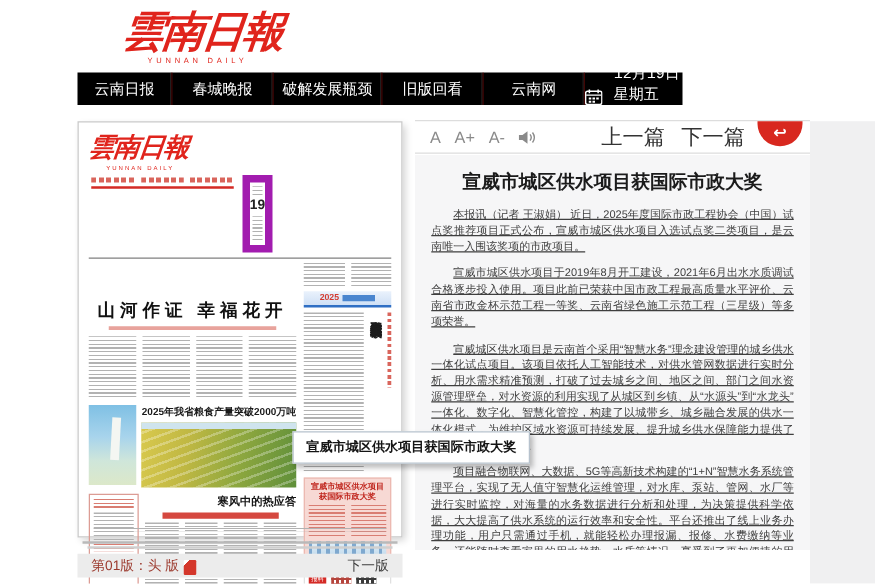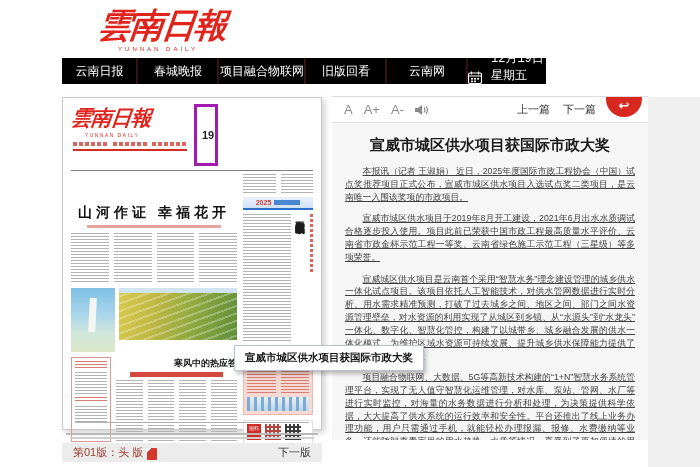--- a/index.html
+++ b/index.html
@@ -42,22 +42,22 @@
   .cols>div{flex:1;}
 
   .np-top{display:flex;gap:5px;}
   .np-mast{width:118px;}
   .np-mast-logo{font-family:"DejaVu Serif",serif;font-style:italic;font-weight:bold;
     font-size:21px;color:#e0241c;letter-spacing:-1px;transform:skewX(-6deg);white-space:nowrap;}
   .np-mast-sub{font-size:6px;color:#e0241c;letter-spacing:2px;margin:0 0 4px 14px;transform:scale(.8);transform-origin:left;}
   .np-slogan{display:flex;gap:5px;margin:3px 2px 0 2px;}
   .np-slogan i{height:4px;flex:1;background:repeating-linear-gradient(to right,#d9655c 0,#d9655c 4px,transparent 4px,transparent 6px);}
   .np-slogan-rule{height:2px;background:#d42a25;margin:3px 2px 0 2px;}
-  .np-date{width:24px;border:3px solid #a21caf;padding:3px 2px;display:flex;flex-direction:row;
-    align-items:center;gap:3px;box-sizing:border-box;height:62px;}
+  .np-date{width:24px;border:6px solid #a21caf;padding:3px 2px;display:flex;flex-direction:column;
+    align-items:center;gap:3px;box-sizing:border-box;height:62px;margin-top:36px;}
   .np-day{font-size:11px;font-weight:bold;color:#222;line-height:11px;}
   .np-lead{flex:1;}
   .np-lead-note{font-size:6px;color:#666;text-align:center;white-space:nowrap;transform:scale(.85);}
   .np-lead-title{font-size:9.5px;font-weight:bold;color:#101010;text-align:center;
     letter-spacing:.5px;margin:1px 0 3px;white-space:nowrap;}
   .np-rule{height:1px;background:#808080;margin:4px 0 3px;}
 
   .np-main{display:flex;gap:6px;}
   .np-left{width:166px;}
   .np-right{flex:1;}
@@ -114,21 +114,21 @@
     background:linear-gradient(135deg,#fff 0 3px,#d4372b 3px);border-radius:1px;}
   .pager-next{color:#3c3c3c;cursor:pointer;}
 
   
   .article-panel{position:absolute;left:332px;top:96px;width:316px;height:344px;}
   .toolbar{height:27px;background:#fff;border-top:1px solid #ddd;border-bottom:1px solid #ddd;
     display:flex;align-items:center;gap:11px;padding:0 12px;box-sizing:border-box;color:#8a8a8a;}
   .fbtn{font-size:13px;color:#8a8a8a;cursor:pointer;line-height:1;}
   .speaker{display:inline-flex;cursor:pointer;}
   .tb-spacer{flex:1;}
-  .tb-nav{font-size:11px;color:#333;cursor:pointer;margin-right:2px;white-space:nowrap;}
+  .tb-nav{font-size:17px;color:#333;cursor:pointer;margin-right:2px;white-space:nowrap;}
   .tb-nav + .tb-nav{margin-right:40px;}
   .back-btn{position:absolute;right:6px;top:1px;width:36px;height:20px;background:#d8281f;
     border-radius:0 0 18px 18px;color:#fff;font-size:13px;line-height:17px;text-align:center;
     cursor:pointer;font-weight:bold;}
   .article-body{position:absolute;left:0;right:0;top:28px;bottom:0;background:#f6f6f7;
     padding:8px 13px 6px;box-sizing:border-box;overflow:hidden;}
   .article-title{text-align:center;font-size:15px;font-weight:bold;color:#1b1b1b;margin:4px 0 10px;}
   .article-body p{font-size:8.8px;line-height:12.8px;color:#3f3f3f;text-align:justify;
     text-indent:2em;margin:0 0 9px;text-decoration:underline;}
 
@@ -144,21 +144,21 @@
 <div class="page">
 
   <div class="logo">
     <div class="logo-main">雲南日報</div>
     <div class="logo-sub">YUNNAN DAILY</div>
   </div>
 
   <nav class="nav">
     <div class="nav-item">云南日报</div>
     <div class="nav-item">春城晚报</div>
-    <div class="nav-item">项目融合物联网</div>
+    <div class="nav-item">破解发展瓶颈</div>
     <div class="nav-item">旧版回看</div>
     <div class="nav-item">云南网</div>
     <div class="nav-date-cell">
       <span class="cal" style="display:inline-flex;">
         <svg width="14" height="13" viewBox="0 0 14 13">
             <rect x="0.5" y="2" width="13" height="10.5" rx="1.5" fill="none" stroke="#fff" stroke-width="1.2"></rect>
             <line x1="3.5" y1="0.5" x2="3.5" y2="3.5" stroke="#fff" stroke-width="1.2"></line>
             <line x1="10.5" y1="0.5" x2="10.5" y2="3.5" stroke="#fff" stroke-width="1.2"></line>
             <line x1="1" y1="5" x2="13" y2="5" stroke="#fff" stroke-width="1"></line>
             <rect x="3" y="7" width="2" height="1.6" fill="#fff"></rect>
@@ -200,20 +200,21 @@
         <div class="np-h1sub"></div>
         <div class="cols" style="height:50px;">
           <div class="tl"></div>
             <div class="tl"></div>
             <div class="tl"></div>
             <div class="tl"></div>
         </div>
         <div class="np-photo-block">
           <div class="np-photo-sm"></div>
           <div class="np-photo-right">
+            <div class="np-h2">2025年我省粮食产量突破2000万吨</div>
             <div class="np-photo-main"></div>
           </div>
         </div>
         <div class="np-bottom">
           <div class="np-redbox">
             <div class="tlr" style="height:8px;"></div>
             <div class="tl" style="height:22px;"></div>
             <div class="tlr" style="height:6px;"></div>
             <div class="tl" style="height:18px;"></div>
           </div>

